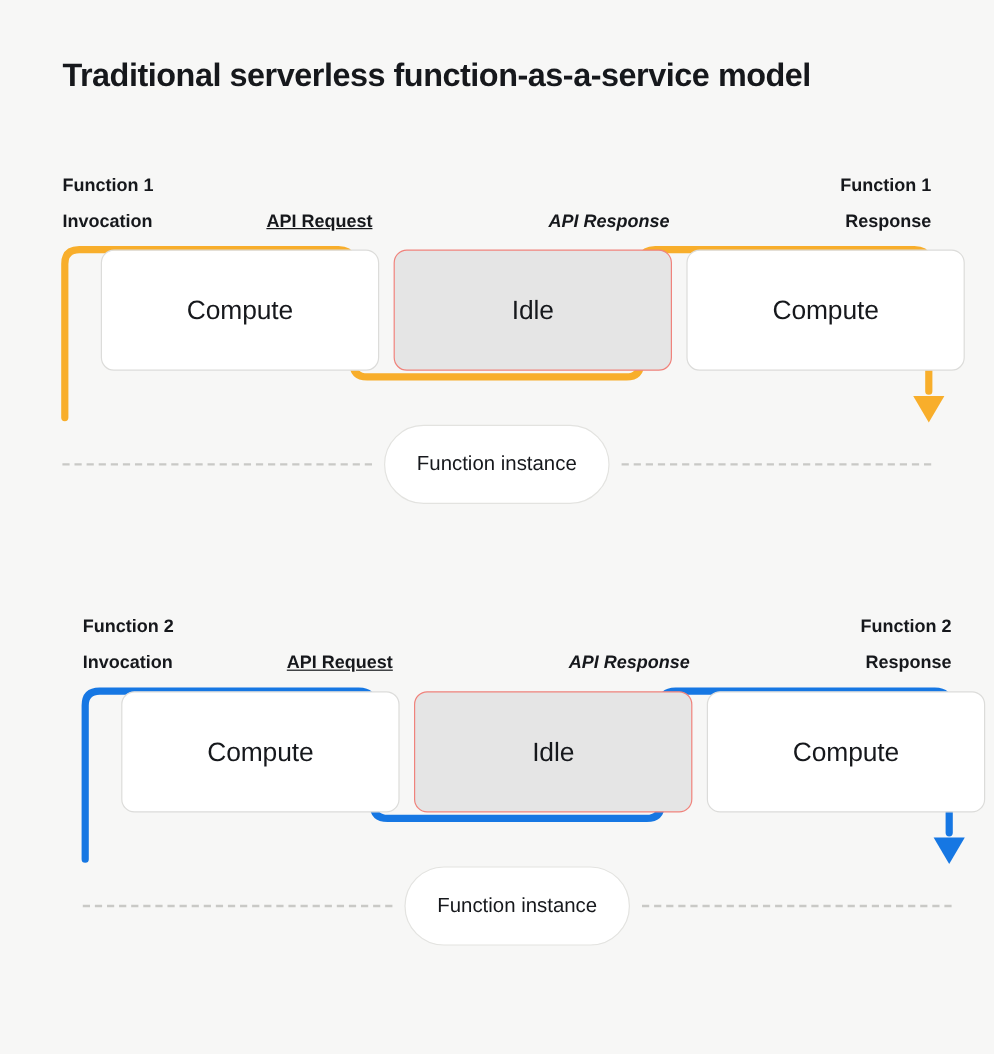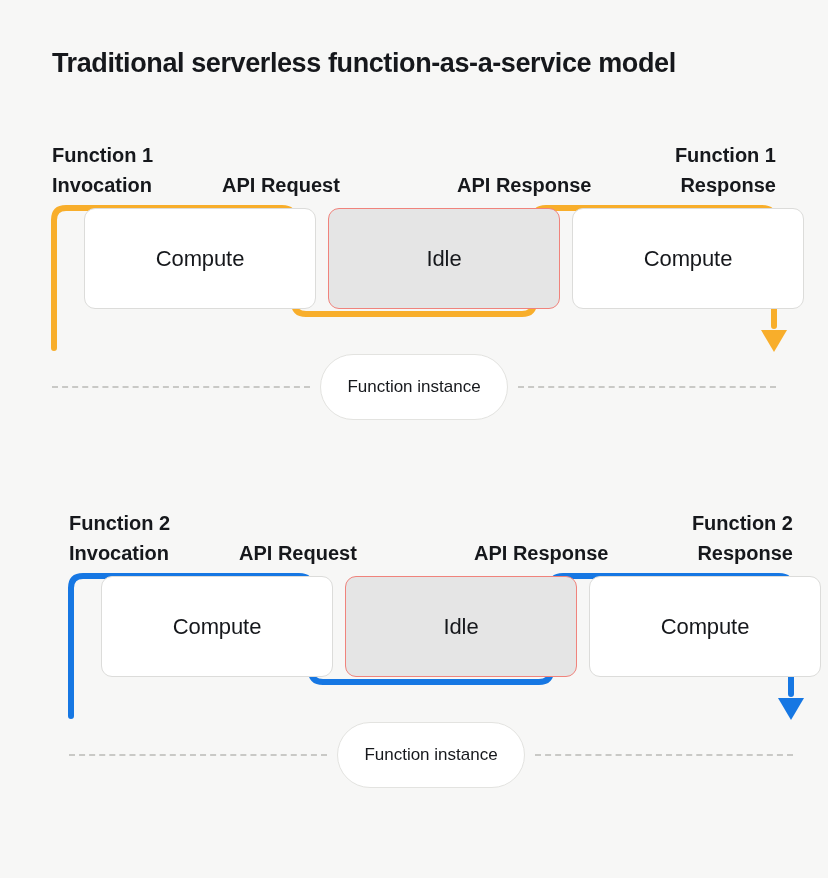--- a/index.html
+++ b/index.html
@@ -45,30 +45,30 @@
 
   
   .labels {
     position: relative;
     height: 62px;
     margin: 0 52px 0 52px;
   }
   .label {
     position: absolute;
     top: 0;
-    font-size: 20px;
+    font-size: 15px;
     font-weight: 700;
     color: #16181c;
     line-height: 30px;
     white-space: nowrap;
   }
   .label .l2 { display: block; }
   .label--invocation { left: 0; text-align: left; }
-  .label--api-request { left: 170px; top: 30px; }
-  .label--api-response { left: 405px; top: 30px; }
+  .label--api-request { left: 170px; top: 30px; text-decoration: underline; }
+  .label--api-response { left: 405px; top: 30px; font-style: italic; }
   .label--response { right: 0; text-align: right; }
 
   
   .track {
     position: relative;
     height: 160px;
     margin: 0 52px;
   }
   .rail {
     position: absolute;

